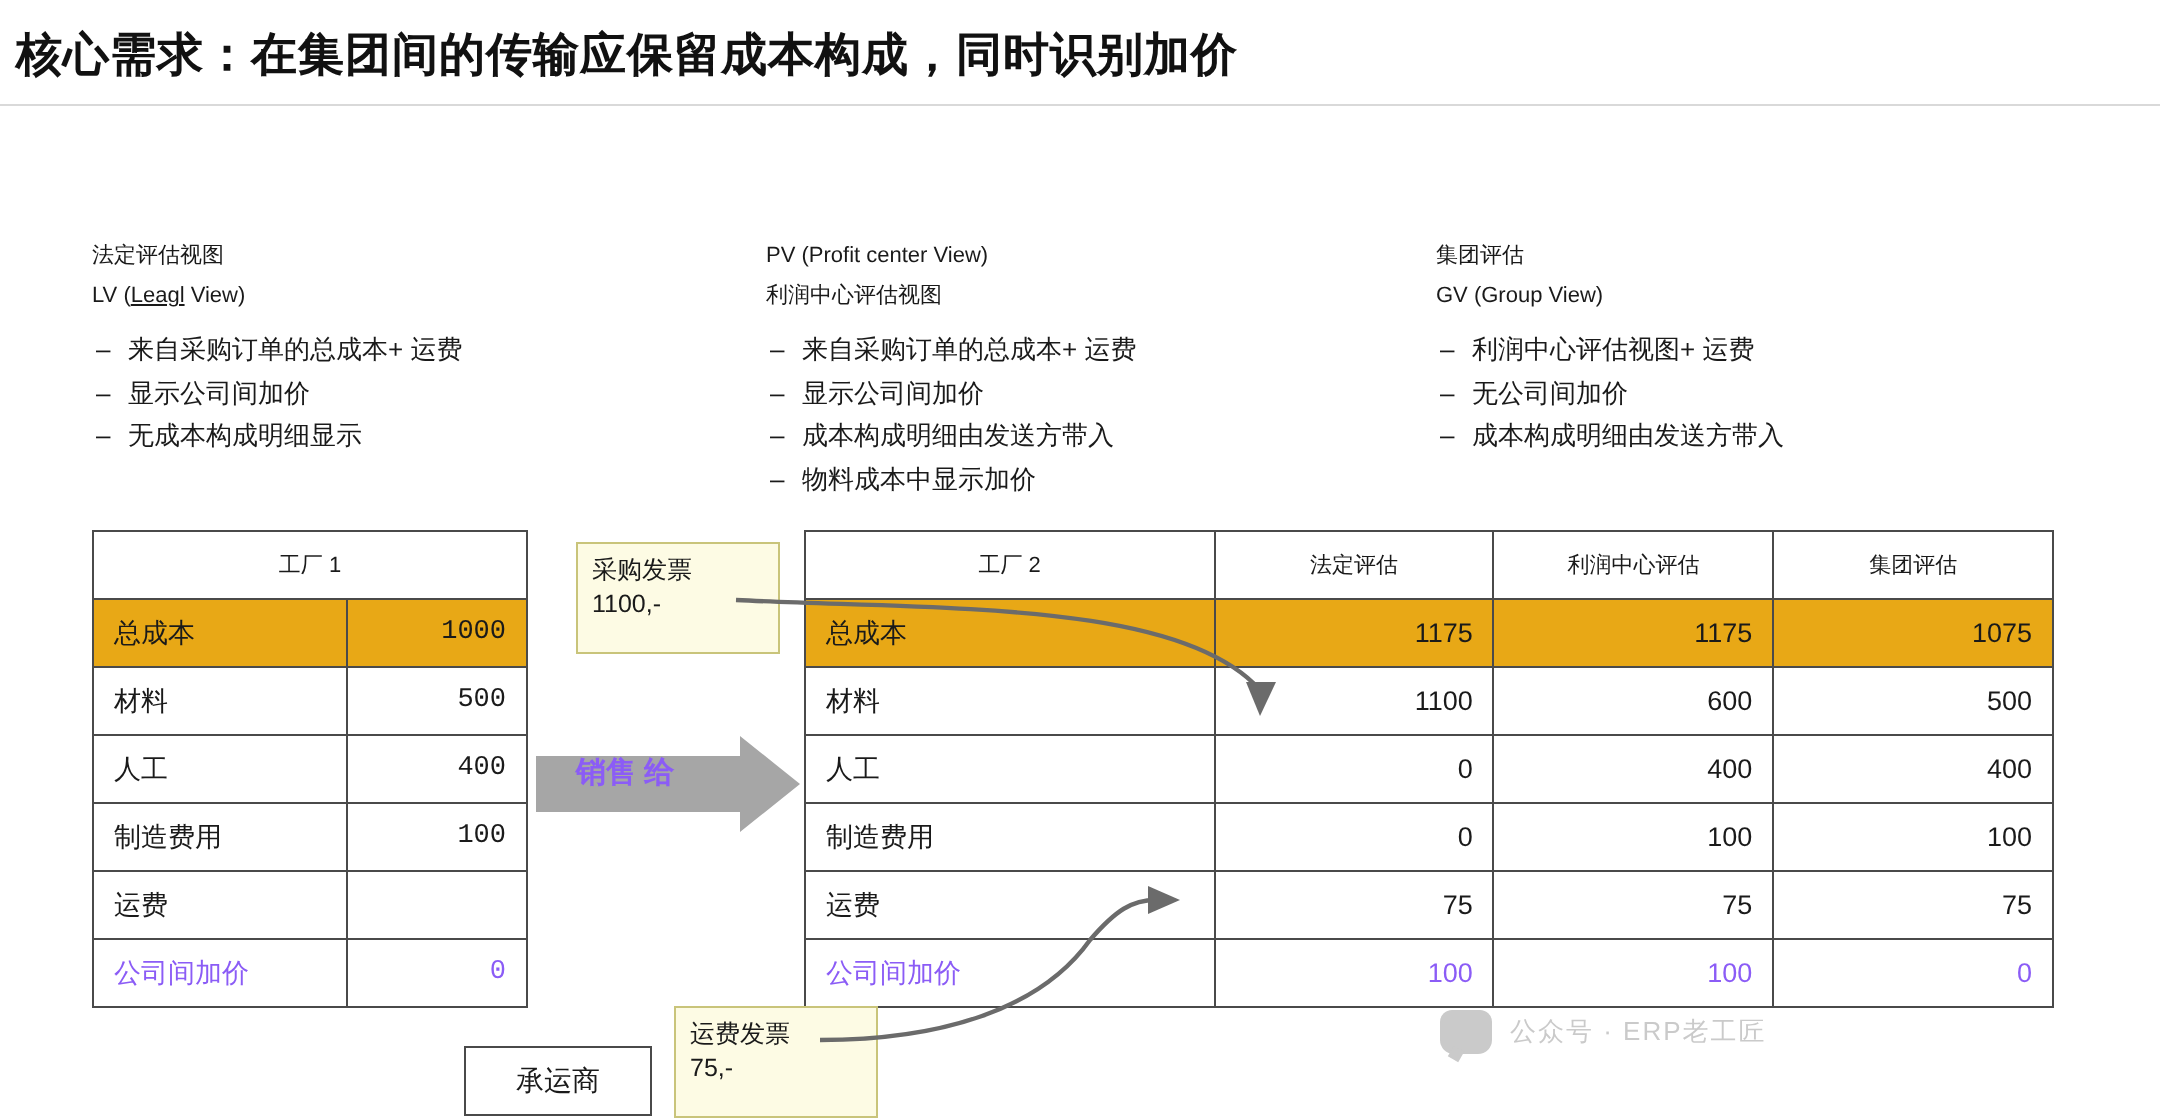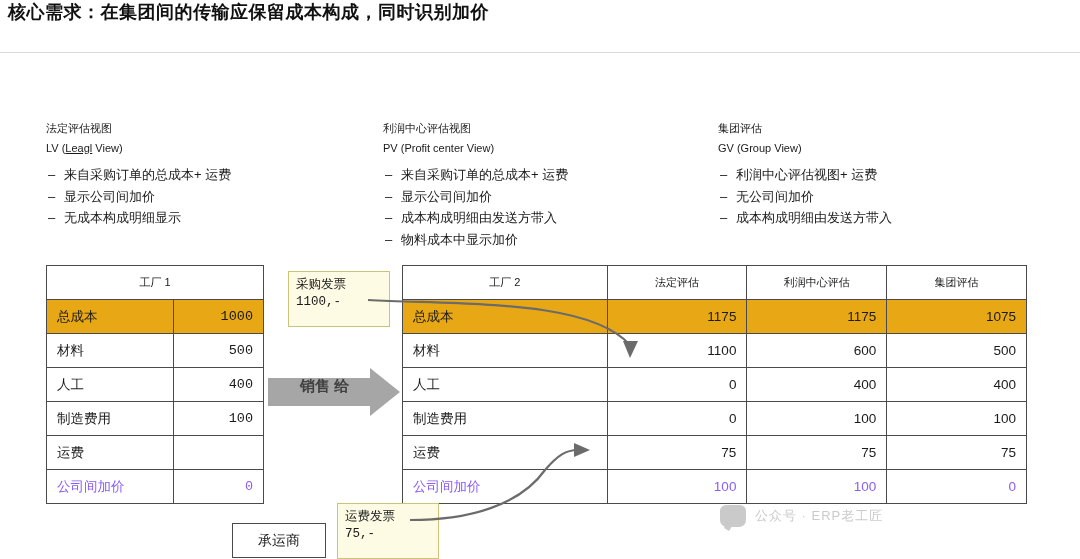--- a/index.html
+++ b/index.html
@@ -11,22 +11,22 @@
     height: 559px;
     background: #ffffff;
     font-family: "Liberation Sans", sans-serif;
     color: #1a1a1a;
     position: relative;
     overflow: hidden;
   }
   .title {
     position: absolute;
     left: 8px;
-    top: 0;
-    font-size: 18px;
+    top: 12px;
+    font-size: 23px;
     font-weight: bold;
     letter-spacing: 0.5px;
     color: #111;
     white-space: nowrap;
   }
   .hr {
     position: absolute;
     left: 0;
     top: 52px;
     width: 1080px;
@@ -107,33 +107,31 @@
   
   .note {
     position: absolute;
     background: #fdfbe4;
     border: 1px solid #c9c47a;
     font-size: 12.5px;
     line-height: 17px;
     padding: 5px 7px;
     color: #1a1a1a;
     white-space: pre-line;
-    font-family: Liberation Mono, monospace;
   }
   #note-purchase { left: 288px; top: 271px; width: 86px; height: 44px; }
   #note-freight { left: 325px; top: 503px; width: 86px; height: 44px; margin-left: 12px; }
   #sell-arrow-label {
     position: absolute;
     left: 288px;
     top: 377px;
     font-size: 15px;
     font-weight: bold;
-    color: #404040;
-    white-space: nowrap;
-    margin-left: 12px;
+    color: #8b5cf6;
+    white-space: nowrap;
   }
 
   
   #carrier-box {
     position: absolute;
     left: 232px;
     top: 523px;
     width: 92px;
     height: 33px;
     border: 1px solid #4a4a4a;
@@ -197,22 +195,22 @@
   <div class="vtitle">法定评估视图</div>
   <div class="vtitle"><span>LV (</span><span class="u-line">Leagl</span><span> View)</span></div>
   <ul>
     <li><span class="dash">–</span><span>来自采购订单的总成本+ 运费</span></li>
     <li><span class="dash">–</span><span>显示公司间加价</span></li>
     <li><span class="dash">–</span><span>无成本构成明细显示</span></li>
   </ul>
 </div>
 
 <div class="view-block" id="view-pv">
+  <div class="vtitle">PV (Profit center View)</div>
   <div class="vtitle">利润中心评估视图</div>
-  <div class="vtitle">PV (Profit center View)</div>
   <ul>
     <li><span class="dash">–</span><span>来自采购订单的总成本+ 运费</span></li>
     <li><span class="dash">–</span><span>显示公司间加价</span></li>
     <li><span class="dash">–</span><span>成本构成明细由发送方带入</span></li>
     <li><span class="dash">–</span><span>物料成本中显示加价</span></li>
   </ul>
 </div>
 
 <div class="view-block" id="view-gv">
   <div class="vtitle">集团评估</div>

